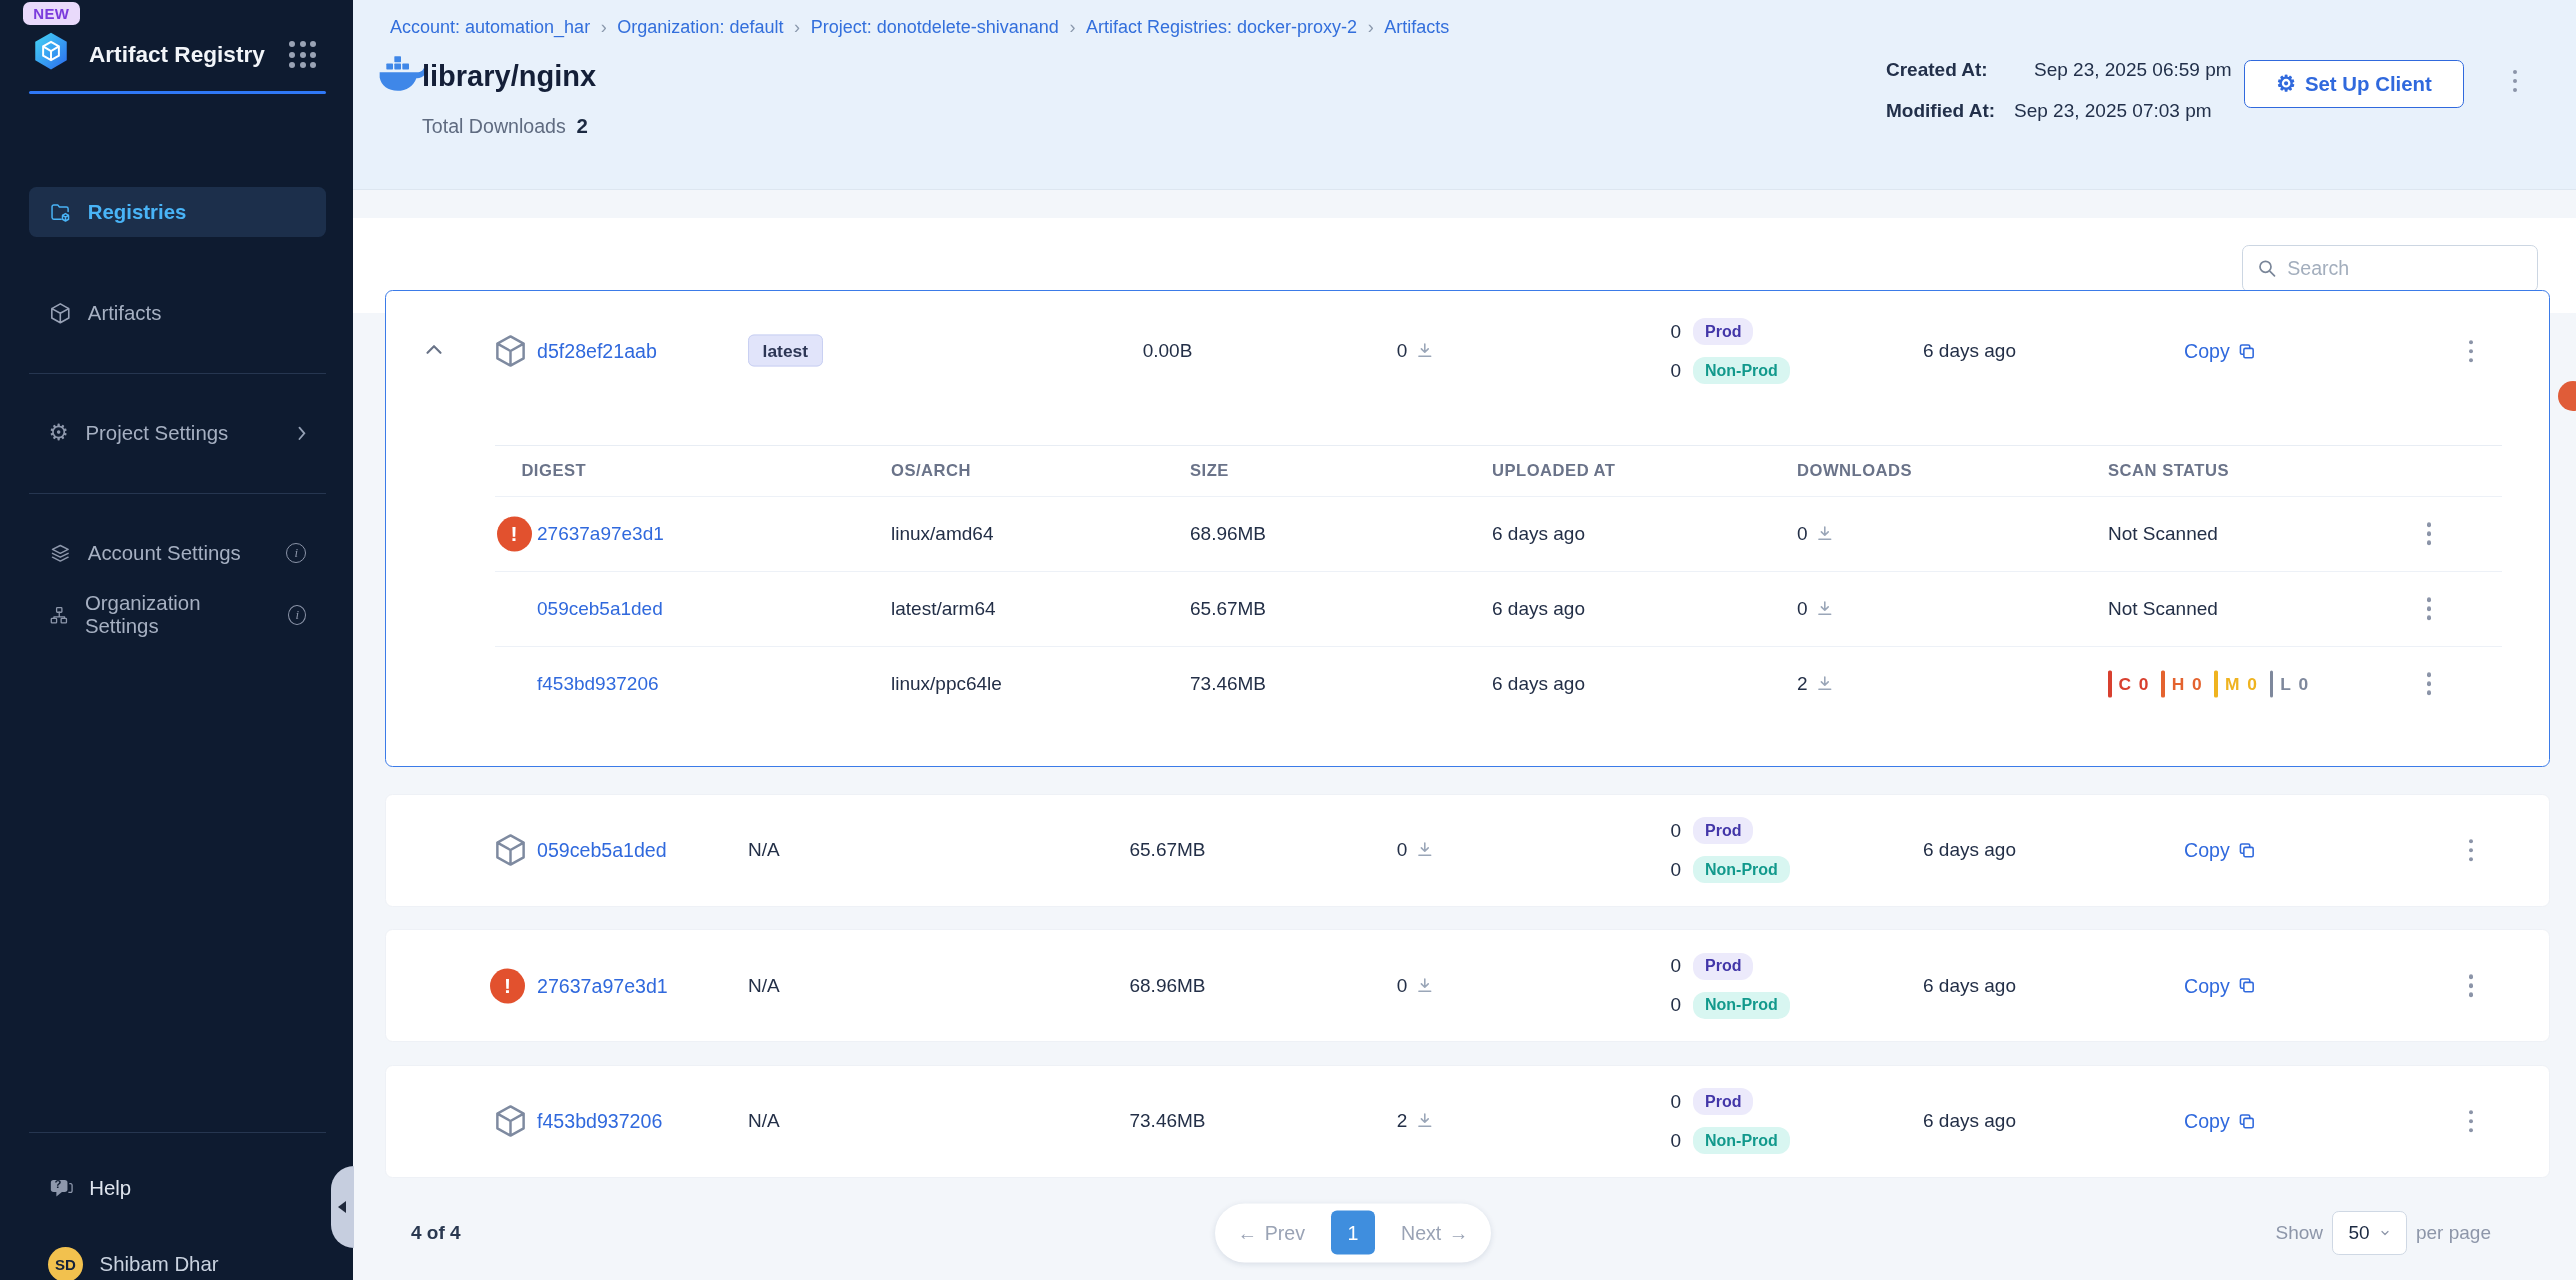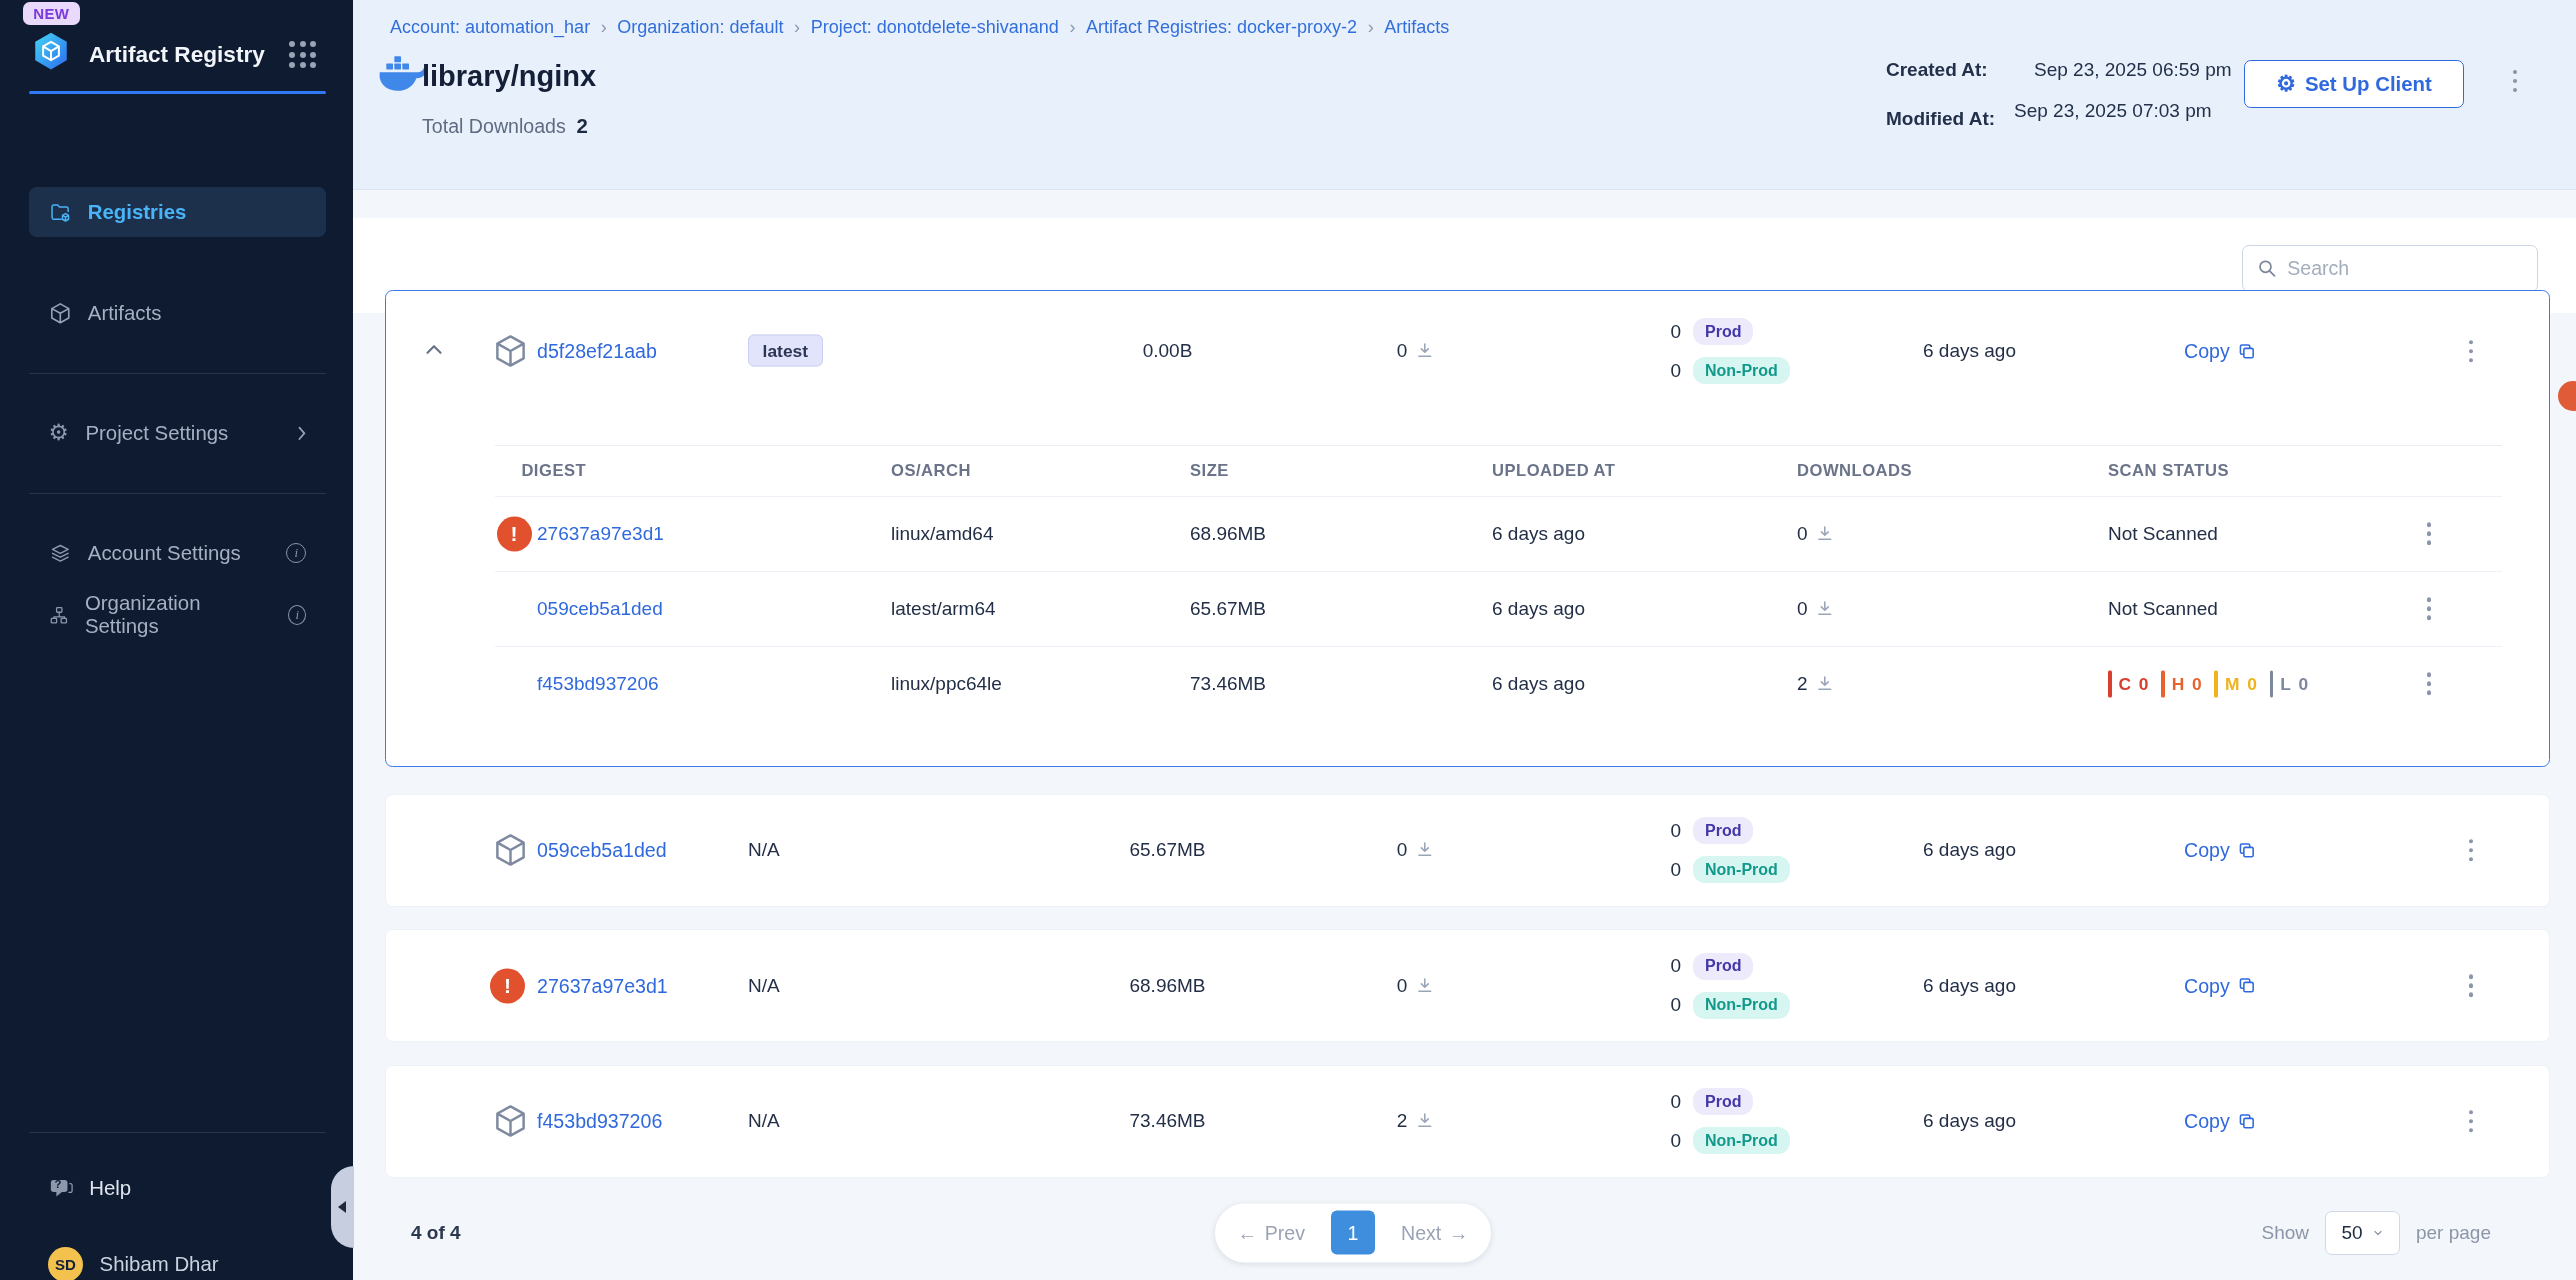--- a/index.html
+++ b/index.html
@@ -103,21 +103,21 @@
 
   .card-row { height:113px; background:#fff; border:0.8px solid #eef1f6; border-radius:7.5px; margin-top:27px; }
   .card-row + .card-row { margin-top:22.6px; }
 
   
   .list-footer { position:relative; height:68px; margin-top:21px; }
   .count-text { position:absolute; left:26px; top:50%; transform:translateY(-50%); font-size:19px; font-weight:600; color:#2a3850; }
   .pager { position:absolute; left:830px; top:50%; transform:translateY(-50%); background:#fff; border-radius:30px; box-shadow:0 1.5px 6px rgba(20,40,80,.12); display:flex; align-items:center; gap:26px; padding:7.5px 22.6px; }
   .pager .pbtn { display:flex; align-items:center; gap:7.5px; color:#9aa3b5; font-size:19.6px; font-weight:500; cursor:pointer; background:none; border:none; font-family:"Liberation Sans", sans-serif; }
   .page-sq { width:44px; height:44px; background:#3f8ede; border-radius:6px; color:#fff; font-size:19.6px; display:flex; align-items:center; justify-content:center; cursor:pointer; }
-  .show-group { position:absolute; right:59px; top:50%; transform:translateY(-50%); display:flex; align-items:center; gap:16px; font-size:19px; color:#8d96a9; }
+  .show-group { position:absolute; right:59px; top:50%; transform:translateY(-50%); display:flex; align-items:center; gap:9px; font-size:19px; color:#8d96a9; }
   .size-select { width:75px; height:44px; background:#fff; border:1.5px solid #cfd8e4; border-radius:6.8px; display:flex; align-items:center; justify-content:center; gap:9px; color:#1c2a42; cursor:pointer; }
   .chev-d { width:12px; height:12px; }
 
   .float-dot { position:absolute; right:-12px; top:381px; width:30px; height:30px; border-radius:50%; background:#e05c38; cursor:pointer; z-index:9; }
 
   svg.stroke { fill:none; stroke:currentColor; stroke-width:1.7; stroke-linecap:round; stroke-linejoin:round; }
 </style>
 </head>
 <body>
 
@@ -244,21 +244,21 @@
           <path d="M4 26 h56 c6 0 9-3 10-6 c3 1 4 4 3 7 c-2 6-8 8-13 8 h-1 c-4 12-15 19-28 19 c-14 0-25-8-27-20 z"></path>
         </g>
       </svg>
       <h1 class="page-title">library/nginx</h1>
       <div class="totals">
         <span>Total Downloads</span><b>2</b>
       </div>
 
       <span class="meta-label" style="left:1533px; top:59px;">Created At:</span>
       <span class="meta-value" style="left:1661px; top:59px;margin-left:20px;">Sep 23, 2025 06:59 pm</span>
-      <span class="meta-label" style="left:1533px; top:108px;">Modified At:</span>
+      <span class="meta-label" style="left:1533px; top:100px;">Modified At:</span>
       <span class="meta-value" style="left:1661px; top:100px;">Sep 23, 2025 07:03 pm</span>
 
       <button class="setup-btn">
         <span class="gear-glyph">⚙</span>
         <span>Set Up Client</span>
       </button>
       <div class="kebab head-kebab">
           <i></i>
           <i></i>
           <i></i>

